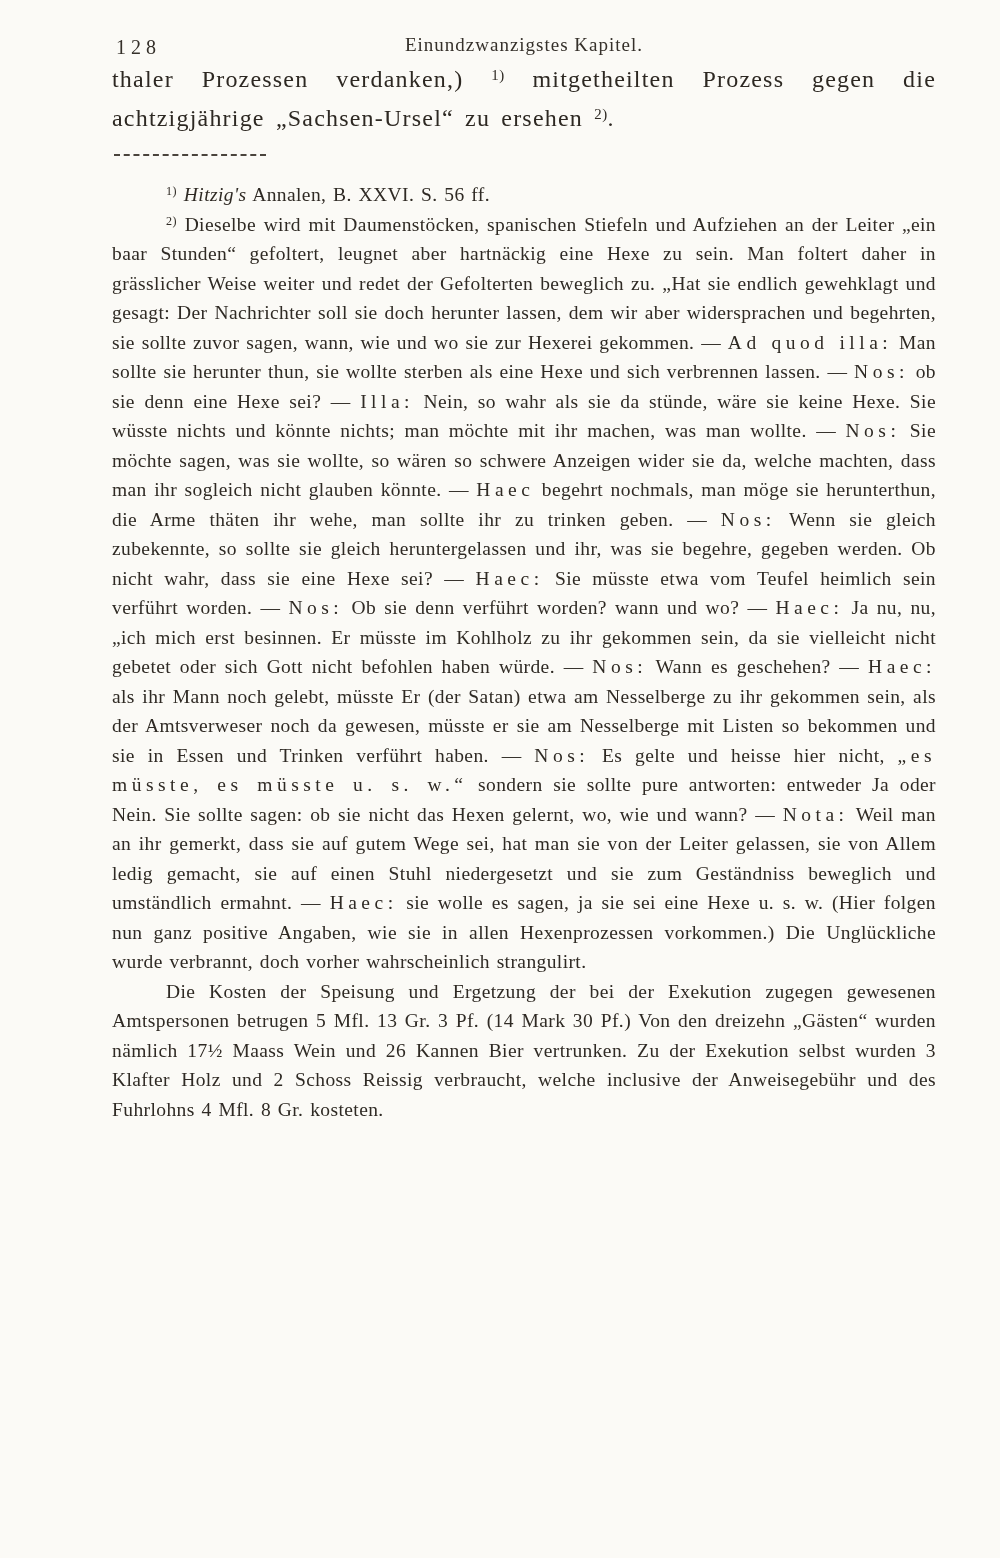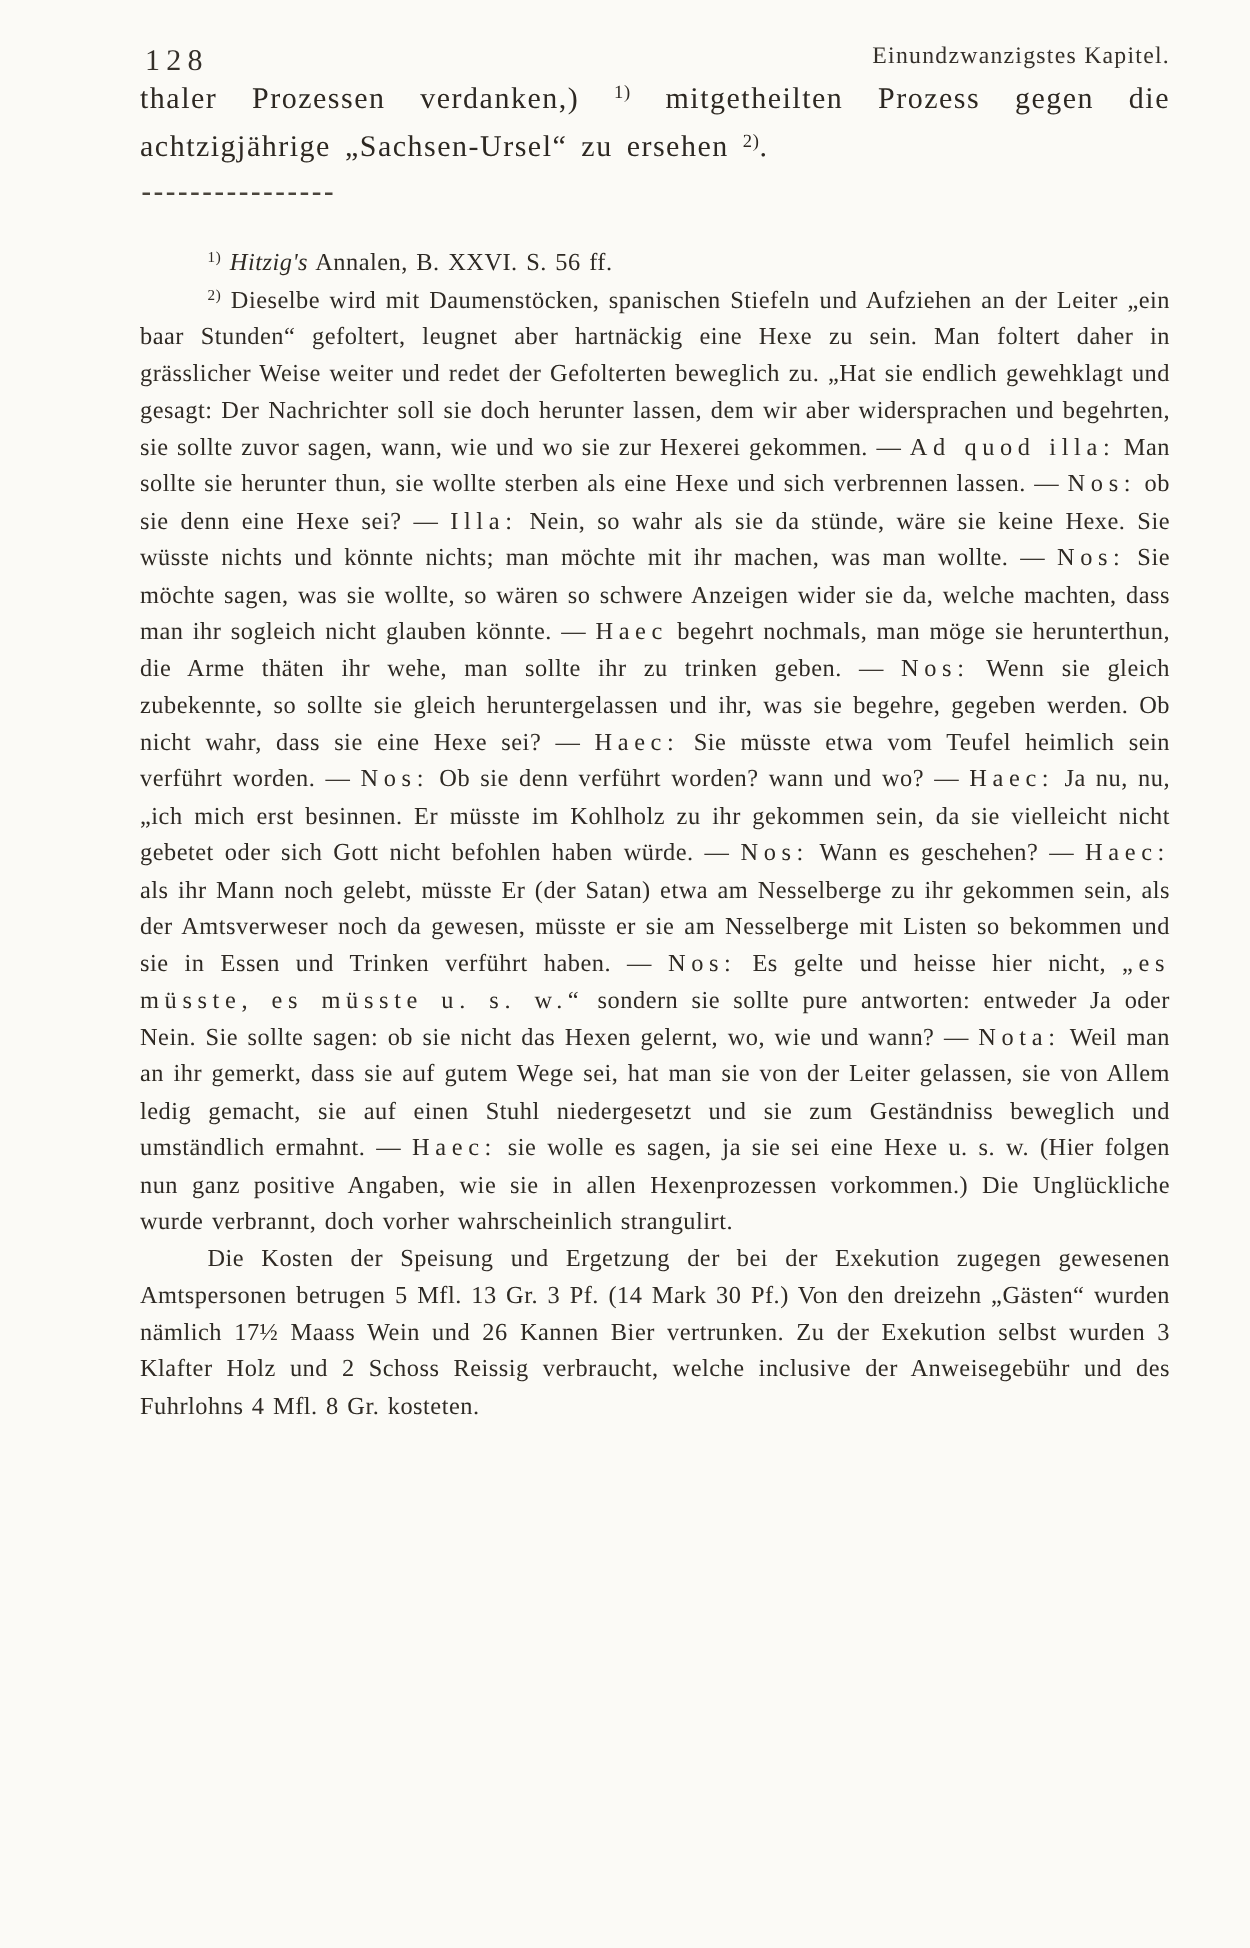--- a/index.html
+++ b/index.html
@@ -23,45 +23,45 @@
     position: relative;
     font-size: 19px;
     letter-spacing: 1px;
     color: #35302a;
     height: 26px;
   }
   .folio {
     position: absolute;
     left: 4px;
     top: 2px;
-    font-size: 24px;
+    font-size: 20px;
     letter-spacing: 5px;
   }
   .head-title {
     display: block;
     width: 100%;
-    text-align: right;
+    text-align: center;
   }
   .maintext {
     font-size: 24px;
     line-height: 39px;
     text-align: justify;
     letter-spacing: 1.2px;
     word-spacing: 4px;
   }
   .maintext p.indent { text-indent: 60px; }
   .maintext p.force-just { text-align-last: justify; }
   .fnsep {
     margin-top: 16px;
     margin-left: 2px;
     width: 152px;
     border-top: 2px dashed #4a443c;
   }
   .footnotes {
-    margin-top: 40px;
+    margin-top: 24px;
     font-size: 19.5px;
     line-height: 29.5px;
     text-align: justify;
     letter-spacing: 0.4px;
     word-spacing: 1.5px;
     color: #2f2a24;
   }
   .footnotes p { text-indent: 54px; }
   .sperr { letter-spacing: 4.5px; }
   .italic { font-style: italic; }

